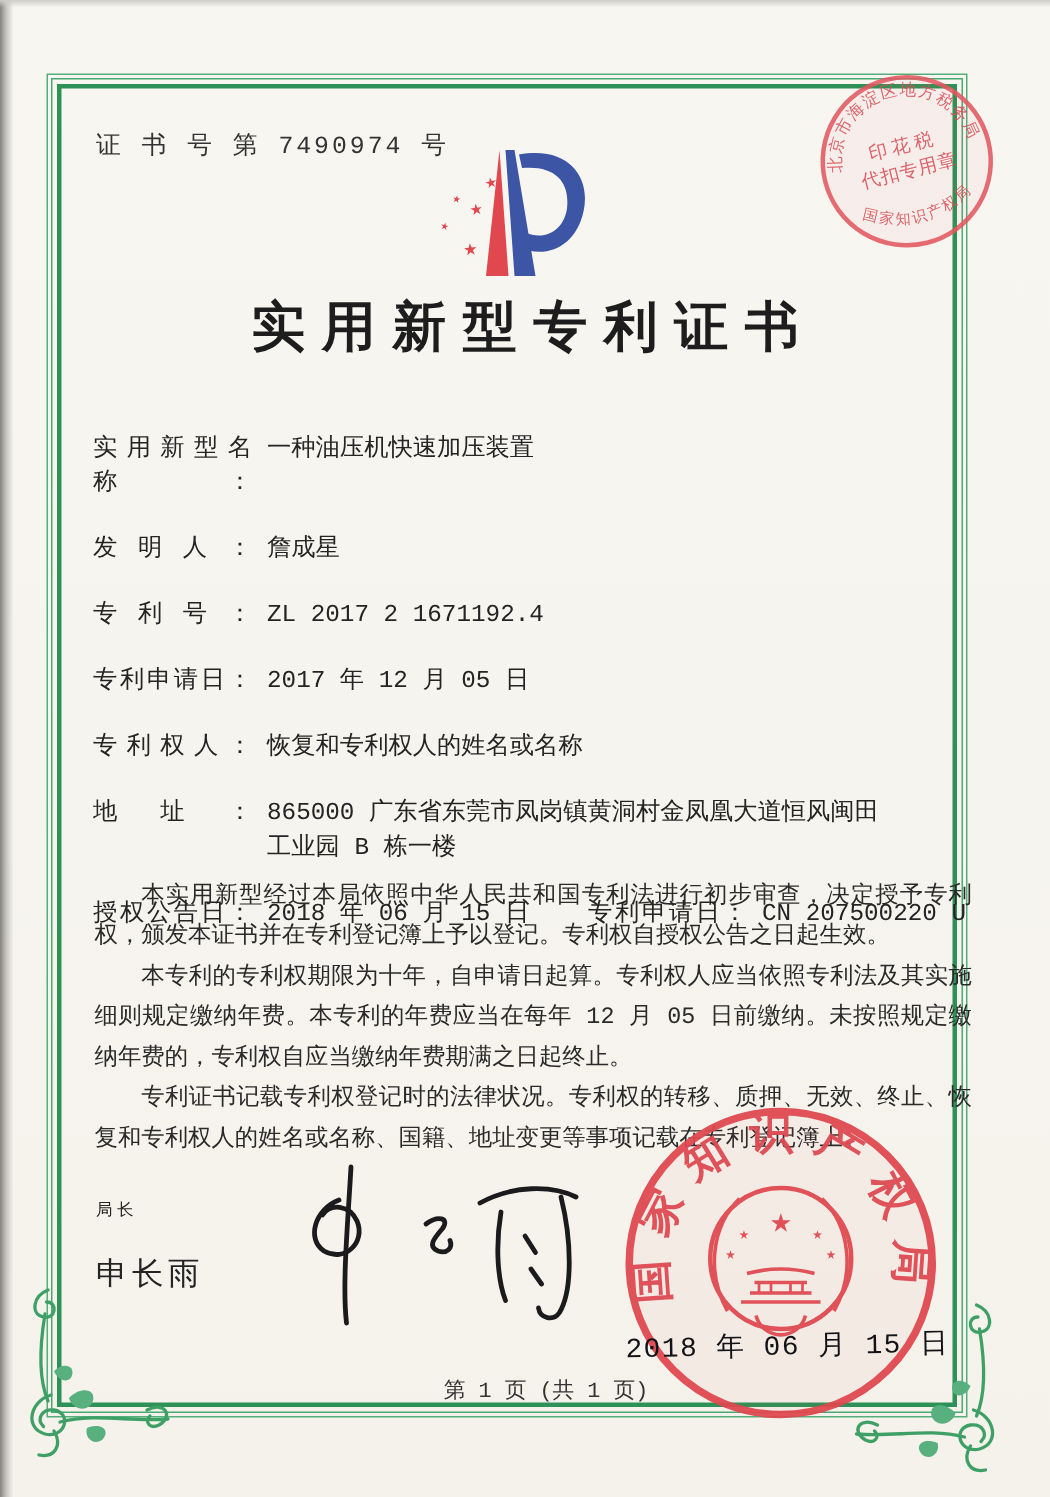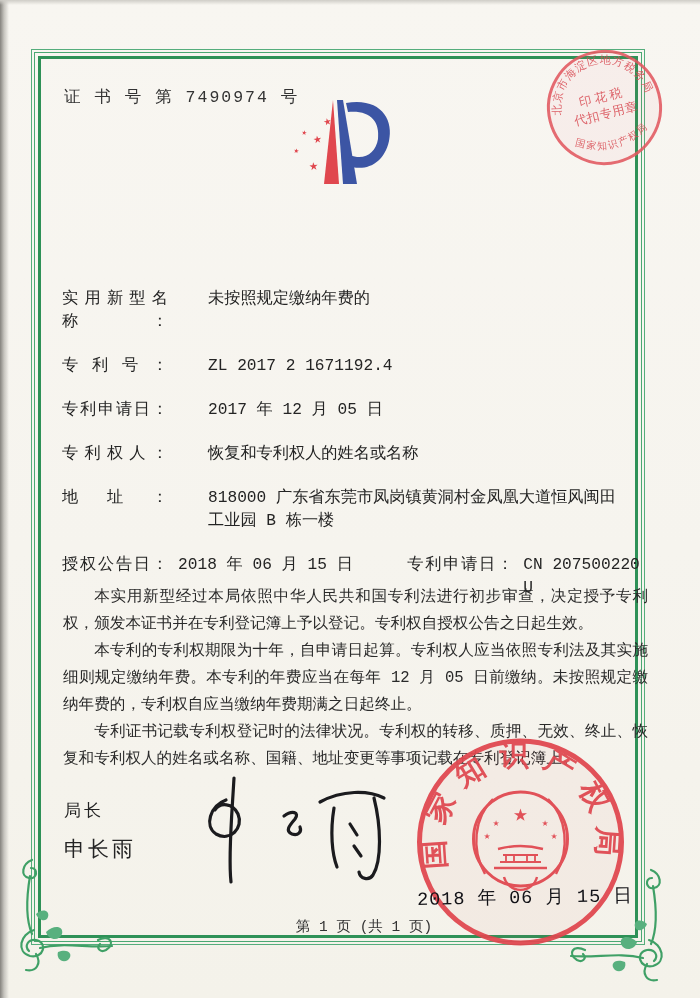--- a/index.html
+++ b/index.html
@@ -15,30 +15,30 @@
   
   .frame{position:absolute;left:31px;top:49px;width:614px;height:896px;
     border:1px solid #55ad7c;box-sizing:border-box;padding:2px;}
   .frame-mid{width:100%;height:100%;border:1px solid #4aa873;box-sizing:border-box;padding:3px;}
   .frame-in{width:100%;height:100%;border:3px solid #2e9157;box-sizing:border-box;}
   .cert-no{position:absolute;left:64px;top:86px;font-size:16.5px;letter-spacing:2px;color:#333;}
   .title{position:absolute;left:0;right:0;top:194px;text-align:center;
     font-size:36px;font-weight:700;letter-spacing:11px;text-indent:11px;color:#1d1d1d;}
   .logo{position:absolute;left:280px;top:97px;}
   .fields{position:absolute;left:62px;top:288px;width:586px;font-size:16.2px;line-height:23px;}
-  .frow{display:flex;margin-bottom:21px;gap:30px;}
+  .frow{display:flex;margin-bottom:21px;}
   .f-label{width:106px;min-width:106px;text-align:justify;text-align-last:justify;margin-right:10px;}
   .f-value{white-space:pre-line;}
   .frow.double{margin-bottom:0;}
   .pair1{display:flex;width:330px;}
   .pair2{display:flex;}
   .paras{position:absolute;left:63px;top:584px;width:585px;font-size:15.6px;
     line-height:27px;text-align:justify;color:#2a2a2a;}
   .paras p{margin:0;text-indent:2em;}
-  .sig-title{position:absolute;left:64px;top:799px;font-size:17px;letter-spacing:3px;}
+  .sig-title{position:absolute;left:64px;top:799px;font-size:11px;letter-spacing:3px;}
   .sig-name{position:absolute;left:64px;top:835px;font-size:21px;letter-spacing:3px;}
   .sig-svg{position:absolute;left:182px;top:770px;}
   .tax-stamp{position:absolute;left:537px;top:40px;transform:rotate(-14deg);opacity:.88;}
   .office-stamp{position:absolute;left:408px;top:731px;opacity:.94;}
   .stamp-date{position:absolute;left:417px;top:884px;font-size:18.5px;color:#121217;
     letter-spacing:1px;transform:rotate(-1deg);}
   .footer{position:absolute;left:0;right:0;top:917px;text-align:center;font-size:14.5px;color:#333;margin-left:28px;}
   .orn-l{position:absolute;left:12px;top:856px;}
   .orn-r{position:absolute;left:566px;top:866px;transform:scaleX(-1);}
 </style>
@@ -61,41 +61,46 @@
     <text x="48" y="28" font-size="13" fill="#e0474e" text-anchor="middle" transform="rotate(-12 48 28)">★</text>
     <text x="24" y="38" font-size="9" fill="#e0474e" text-anchor="middle" transform="rotate(10 24 38)">★</text>
     <text x="38" y="46" font-size="14" fill="#e0474e" text-anchor="middle" transform="rotate(-8 38 46)">★</text>
     <text x="16" y="56" font-size="9" fill="#e0474e" text-anchor="middle" transform="rotate(12 16 56)">★</text>
     <text x="34" y="73" font-size="15" fill="#e0474e" text-anchor="middle" transform="rotate(-6 34 73)">★</text>
     <path d="M53,3 L44,87 L59,87 Z" fill="#e0474e"></path>
     <path d="M57,3 L63,87 L77,87 L63,3 Z" fill="#3c55a4"></path>
     <path d="M66,6 C100,0 114,22 109,44 C104,67 85,76 66,68 L70,58 C84,64 96,56 98,42 C100,24 90,13 68,15 Z" fill="#3c55a4"></path>
   </svg>
 
+  <div class="title">实用新型专利证书</div>
 
   <div class="fields">
     <div class="frow">
       <span class="f-label">实用新型名称：</span>
-      <span class="f-value">未按照规定缴纳年费的</span>
+      <span class="f-value">一种油压机快速加压装置</span>
+    </div>
+    <div class="frow">
+      <span class="f-label">发明人：</span>
+      <span class="f-value">詹成星</span>
     </div>
     <div class="frow">
       <span class="f-label">专利号：</span>
       <span class="f-value">ZL 2017 2 1671192.4</span>
     </div>
     <div class="frow">
       <span class="f-label">专利申请日：</span>
       <span class="f-value">2017 年 12 月 05 日</span>
     </div>
     <div class="frow">
       <span class="f-label">专利权人：</span>
       <span class="f-value">恢复和专利权人的姓名或名称</span>
     </div>
     <div class="frow">
       <span class="f-label">地址：</span>
-      <span class="f-value">818000 广东省东莞市凤岗镇黄洞村金凤凰大道恒风闽田
+      <span class="f-value">865000 广东省东莞市凤岗镇黄洞村金凤凰大道恒风闽田
 工业园 B 栋一楼</span>
     </div>
     <div class="frow double">
       <span class="pair1">
         <span class="f-label">授权公告日：</span>
         <span class="f-value">2018 年 06 月 15 日</span>
       </span>
       <span class="pair2">
         <span class="f-label">专利申请日：</span>
         <span class="f-value">CN 207500220 U</span>

